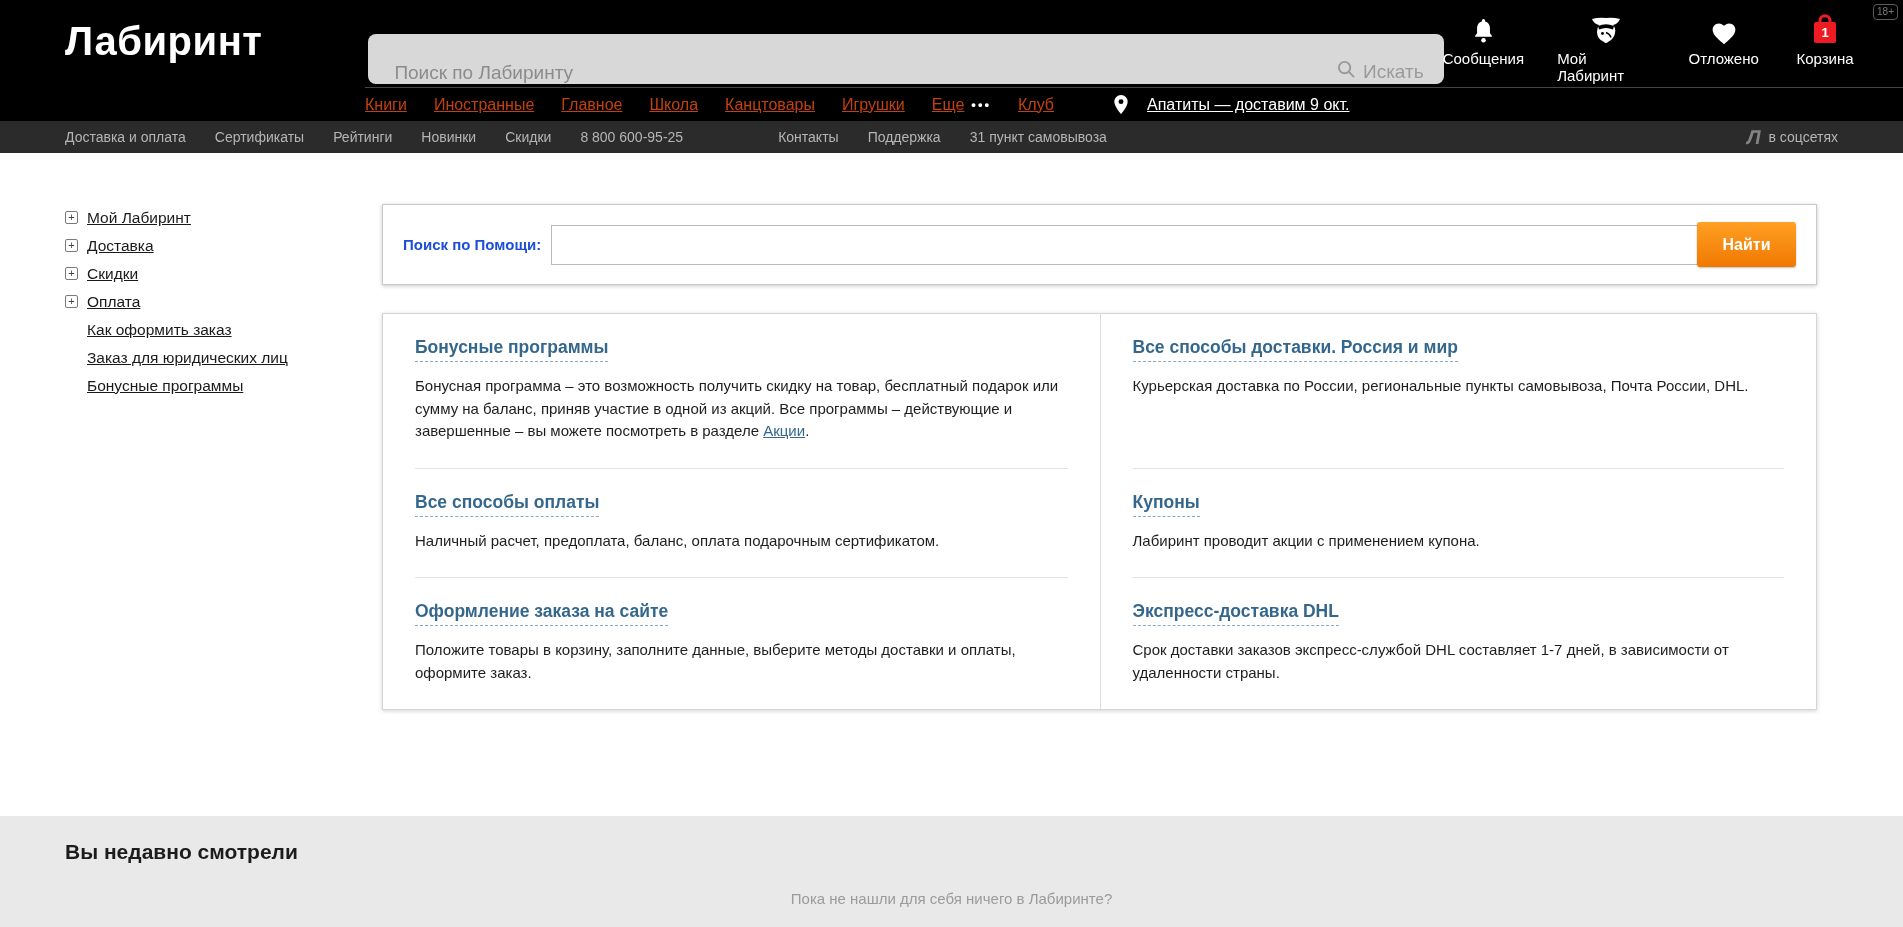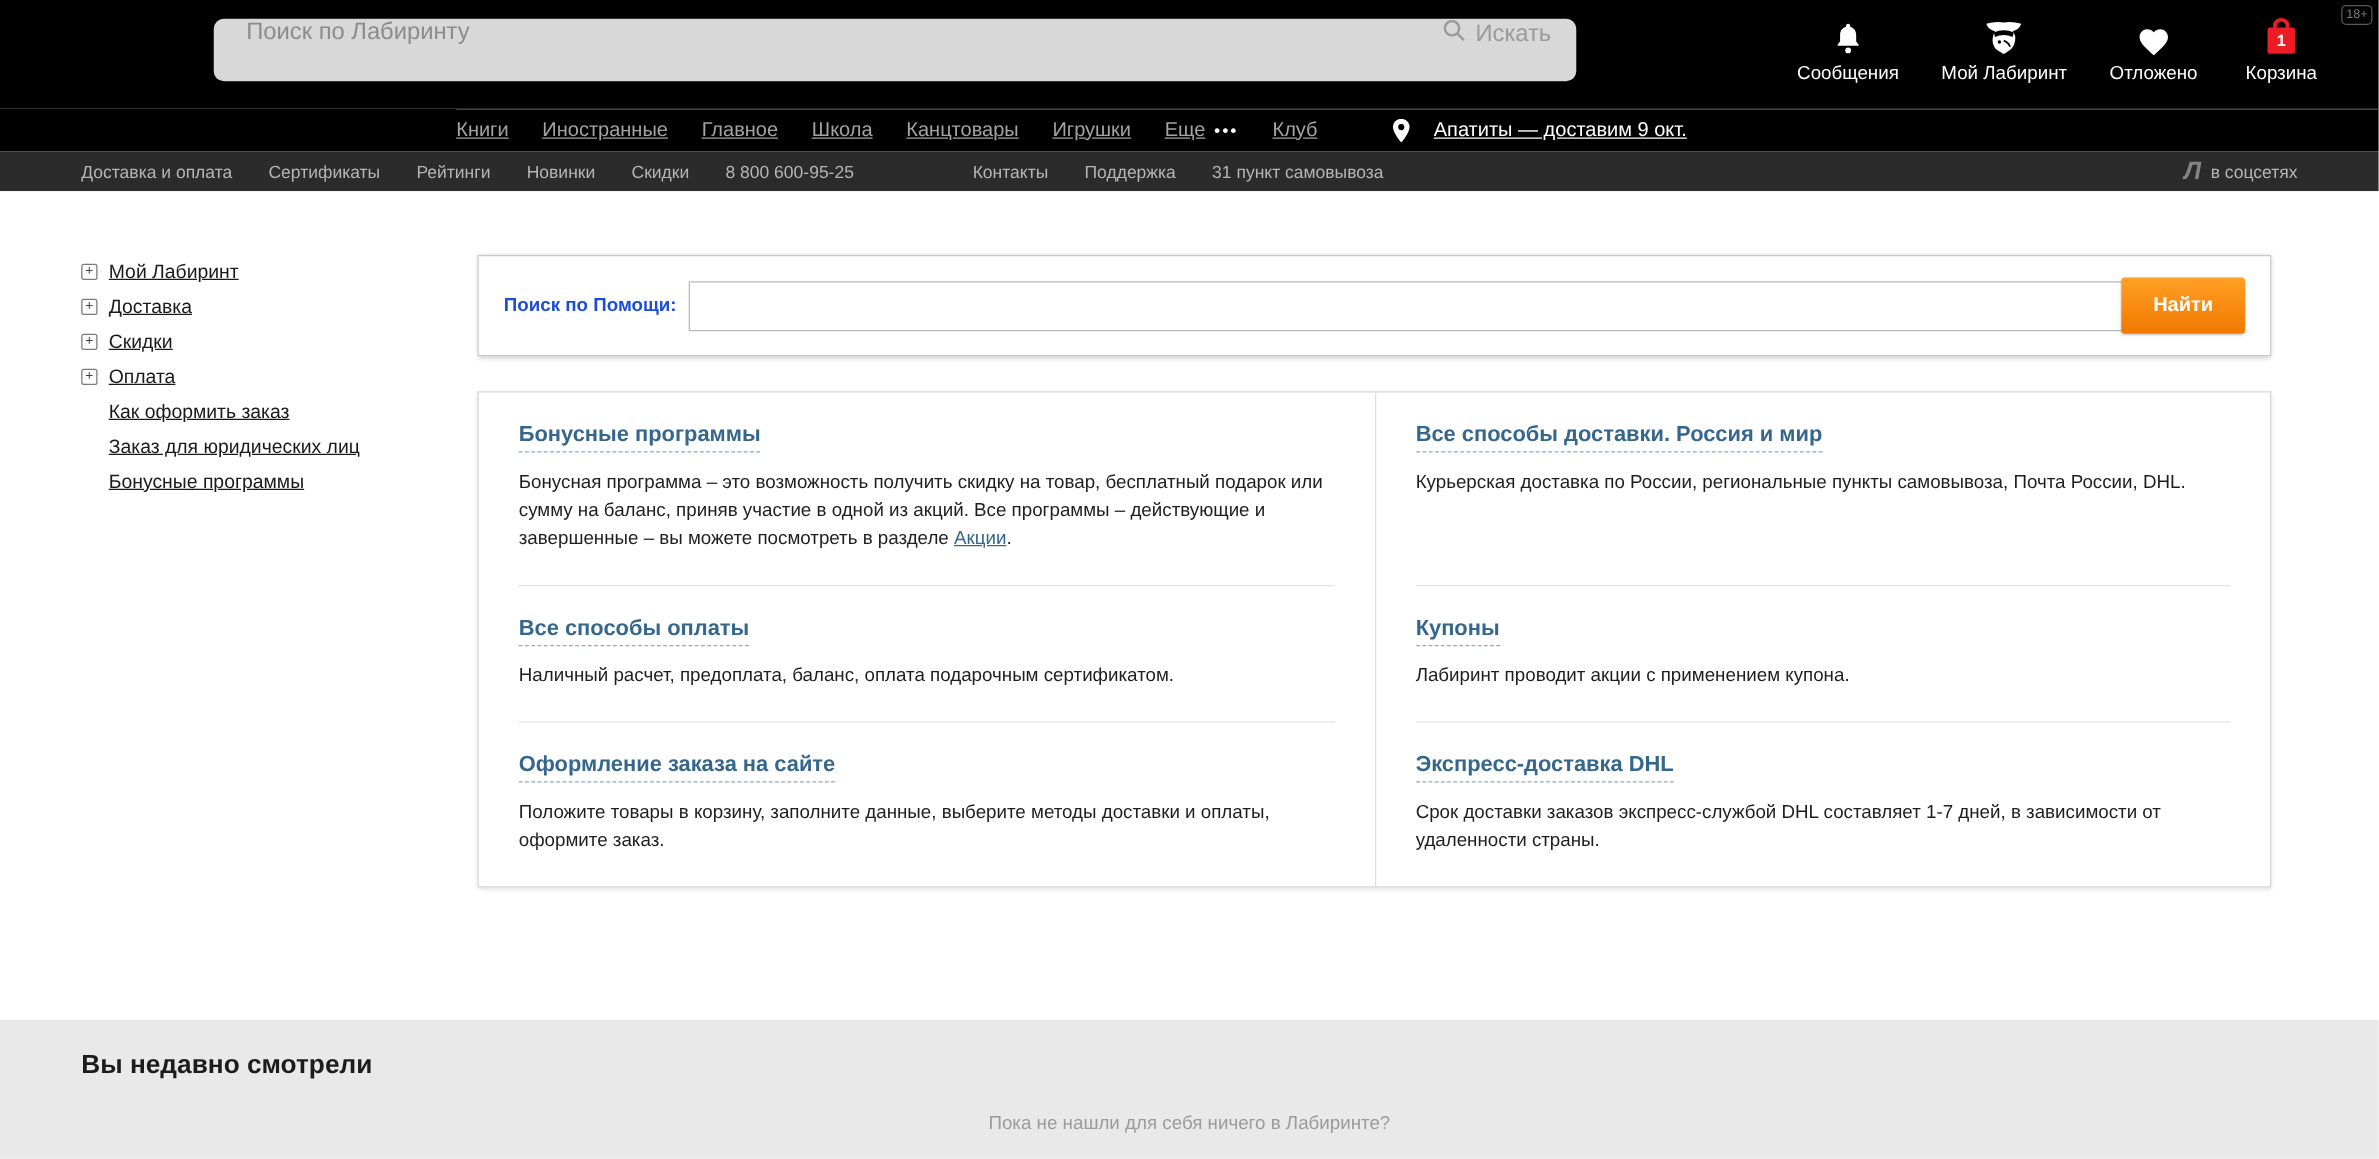--- a/index.html
+++ b/index.html
@@ -4,38 +4,38 @@
 <style>
   * { margin:0; padding:0; box-sizing:border-box; }
   html,body { width:1903px; height:927px; overflow:hidden; background:#fff;
               font-family:"Liberation Sans", sans-serif; }
 
   
   .header-top { background:#000; height:87px; display:flex; align-items:flex-start;
                 padding:15px 45px 0 65px; position:relative; }
   .logo { color:#fff; font-size:40px; font-weight:800; letter-spacing:.5px; margin-top:4px; white-space:nowrap; }
   .searchbar { margin-left:106px; width:1090px; height:50px; background:#d8d8d8; border-radius:8px;
-               display:flex; align-items:flex-start; padding:0 20px 0 26px; }
+               display:flex; align-items:flex-end; padding:0 20px 0 26px;margin-top:19px; }
   .searchbar input { flex:1; background:transparent; border:none; outline:none;
                      font-size:19px; color:#333; font-family:inherit; }
   .searchbar input::placeholder { color:#8c8c8c; }
   .search-submit { display:flex; align-items:center; gap:7px; background:none; border:none;
                    color:#9a9a9a; font-size:19px; cursor:pointer; font-family:inherit; }
   .quick-links { margin-left:auto; display:flex; gap:34px; }
   .ql { display:flex; flex-direction:column; align-items:center; gap:5px; color:#fff;
         font-size:15px; cursor:pointer; min-width:66px; }
   .ql .ic { height:30px; display:flex; align-items:flex-end; justify-content:center; }
   .age-badge { position:absolute; top:4px; right:5px; border:1px solid #5a5a5a; border-radius:4px;
                color:#7a7a7a; font-size:10px; padding:2px 3px; line-height:1; }
 
   
   .header-nav-wrap { background:#000; height:34px; }
   .header-nav { margin-left:365px; height:100%; border-top:1px solid #434343;
                 display:flex; align-items:center; gap:27px; }
-  .nav-link { color:#a3a3a3; font-size:16px; text-decoration:underline; cursor:pointer; white-space:nowrap; }
+  .nav-link { color:#c2410c; font-size:16px; text-decoration:underline; cursor:pointer; white-space:nowrap; }
   .nav-more { display:flex; align-items:center; gap:7px; }
   .nav-dots { color:#fff; font-size:13px; letter-spacing:2px; font-weight:bold; }
   .nav-location { display:flex; align-items:center; gap:19px; margin-left:33px; cursor:pointer; }
   .nav-location span { color:#fff; font-size:16px; text-decoration:underline; white-space:nowrap; }
 
   
   .subnav { background:#2b2b2b; height:32px; display:flex; align-items:center;
             padding:16px 65px; font-size:14px; color:#b5b5b5; }
   .subnav .sn { margin-right:29px; cursor:pointer; white-space:nowrap; }
   .subnav .phone { margin-right:29px; white-space:nowrap; }
@@ -78,20 +78,21 @@
 
   
   .footer { background:#e9e9e9; height:200px; }
   .footer h2 { padding:24px 0 0 65px; font-size:21px; color:#1c1c1c; }
   .footer .empty-hint { text-align:center; margin-top:26px; color:#9b9b9b; font-size:15px; }
 </style>
 </head>
 <body>
 
 <div class="header-top">
+  <div class="logo">Лабиринт</div>
 
   <div class="searchbar">
     <input type="text" placeholder="Поиск по Лабиринту" style="">
     <button class="search-submit">
       <span class="ic">
         <svg width="19" height="19" viewBox="0 0 20 20">
             <circle cx="8" cy="8" r="6" fill="none" stroke="#999" stroke-width="2"></circle>
             <line x1="12.5" y1="12.5" x2="18" y2="18" stroke="#999" stroke-width="2"></line>
           </svg>
       </span>

